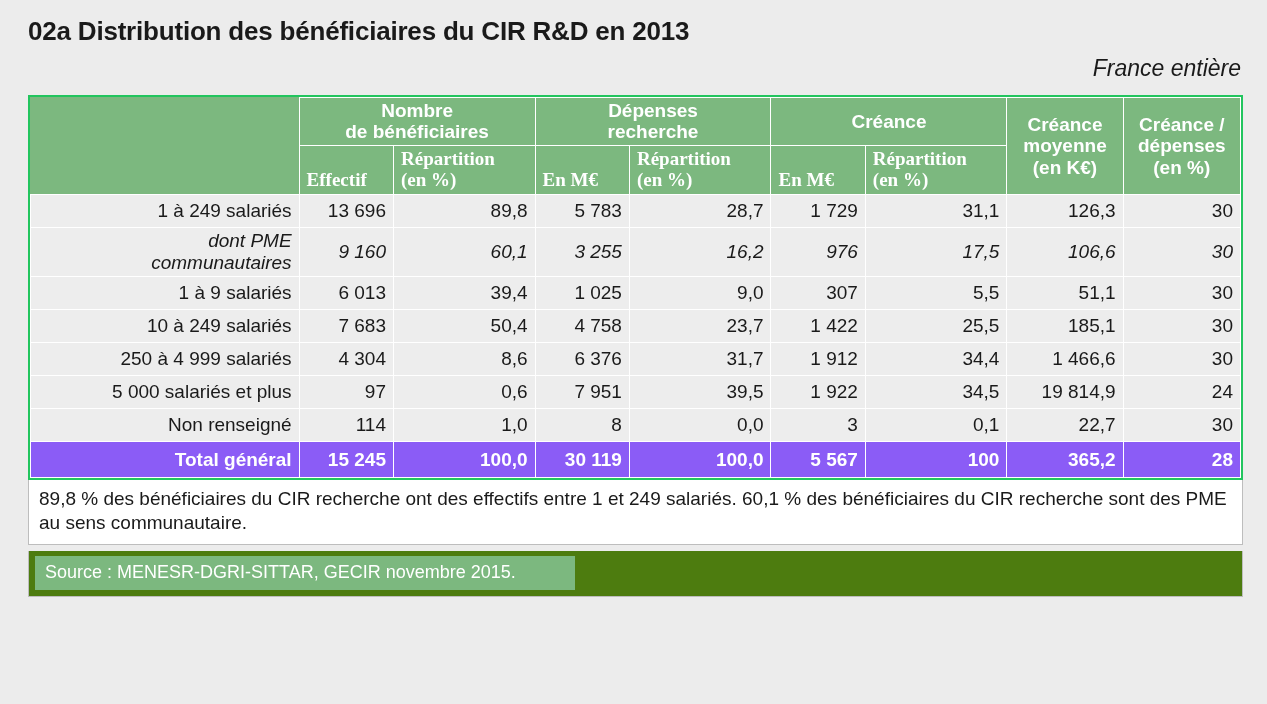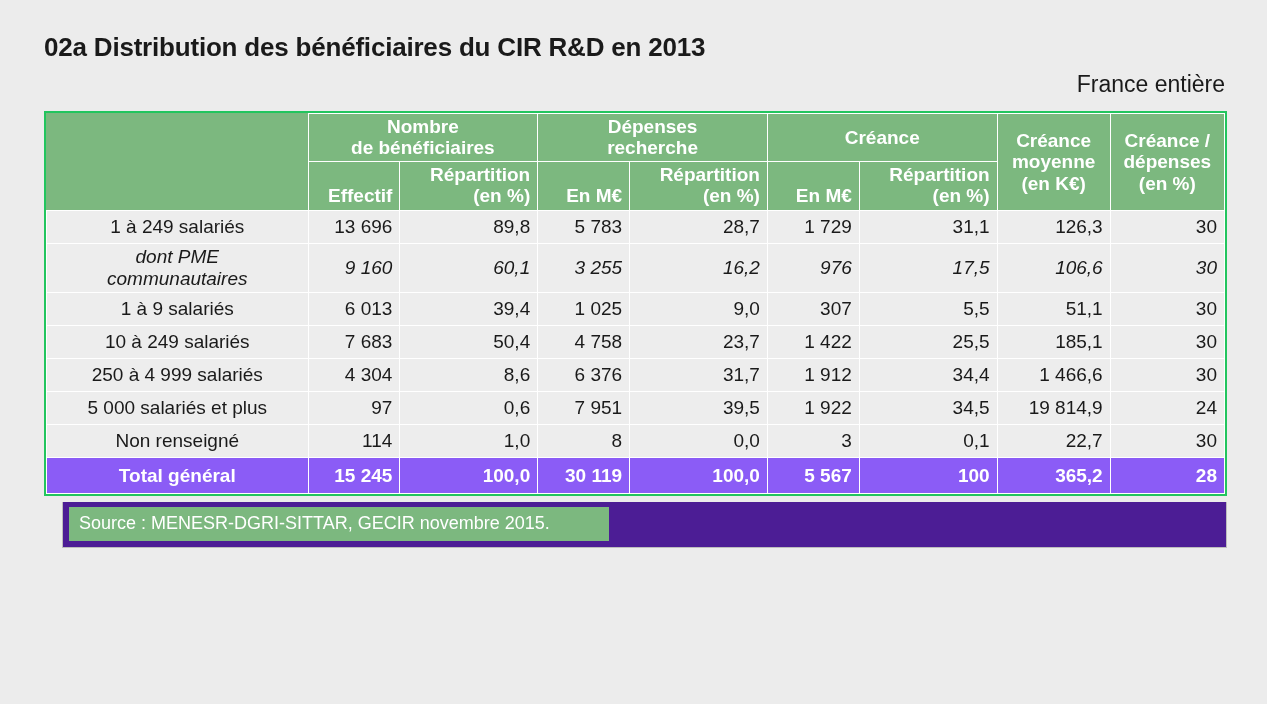--- a/index.html
+++ b/index.html
@@ -12,34 +12,35 @@
     background: #ececec;
     font-family: "Liberation Sans", sans-serif;
     color: #1a1a1a;
     overflow: hidden;
   }
   .page {
     position: relative;
     width: 1267px;
     height: 704px;
     box-sizing: border-box;
-    padding: 16px;
+    padding: 0;
   }
   .title {
     font-size: 26px;
     font-weight: bold;
     color: #1a1a1a;
     padding: 16px 0 0 28px;
     letter-spacing: -0.2px;
   }
   .subtitle {
     text-align: right;
     font-size: 23px;
     color: #1a1a1a;
     padding: 8px 26px 0 0;
+    font-style: italic;
   }
   .table-wrap {
     margin: 13px 24px 0 28px;
     background: #ffffff;
     border: 2px solid #22c55e;
   }
   table.cir {
     border-collapse: collapse;
     width: 100%;
     table-layout: fixed;
@@ -52,40 +53,41 @@
   }
   thead th {
     background: #7cb87f;
     color: #ffffff;
     font-weight: bold;
     text-align: center;
     line-height: 1.12;
   }
   thead th.sub {
     vertical-align: bottom;
-    text-align: right;
+    text-align: left;
     padding-bottom: 4px;
+    font-family: Liberation Serif, serif;
   }
   thead th.blank {
     background: #7cb87f;
     border-left: 1px solid #7cb87f;
     border-top: 1px solid #7cb87f;
   }
   tbody td {
     background: #ededed;
     color: #1a1a1a;
     text-align: right;
     border-top: 1px solid #ffffff;
     border-bottom: 1px solid #ffffff;
     border-left: 1px solid #ffffff;
     border-right: 1px solid #ffffff;
     height: 28px;
   }
   tbody td.label {
-    text-align: center;
+    text-align: right;
   }
   tbody tr.italic td {
     font-style: italic;
   }
   tbody tr.bold td {
     font-weight: normal;
   }
   tbody tr.total td {
     background: #8b5cf6;
     color: #ffffff;
@@ -112,25 +114,24 @@
   }
   .source-bar {
     background: #7cb87f;
     color: #ffffff;
     font-size: 18px;
     padding: 6px 10px 7px 10px;
     display: inline-block;
     min-width: 520px;
   }
   .source-row {
-    background: #4c1d95;
+    background: #4d7c0f;
     border: 1px solid #bdbdbd;
     border-top: none;
     padding: 5px 6px 6px 6px;
-    margin-left: 18px;
   }
 </style>
 </head>
 <body>
 
 <div class="page">
 
   <div class="title">02a Distribution des bénéficiaires du CIR R&amp;D en 2013</div>
   <div class="subtitle">France entière</div>
 
@@ -277,20 +278,21 @@
           <td>100,0</td>
           <td>5 567</td>
           <td>100</td>
           <td>365,2</td>
           <td>28</td>
         </tr>
       </tbody>
     </table>
   </div>
 
+  <div class="note">89,8 % des bénéficiaires du CIR recherche ont des effectifs entre 1 et 249 salariés. 60,1 % des bénéficiaires du CIR recherche sont des PME au sens communautaire.</div>
 
   <div class="source">
     <div class="source-row">
       <span class="source-bar">Source : MENESR-DGRI-SITTAR, GECIR novembre 2015.</span>
     </div>
   </div>
 
 </div>
 
 </body></html>

